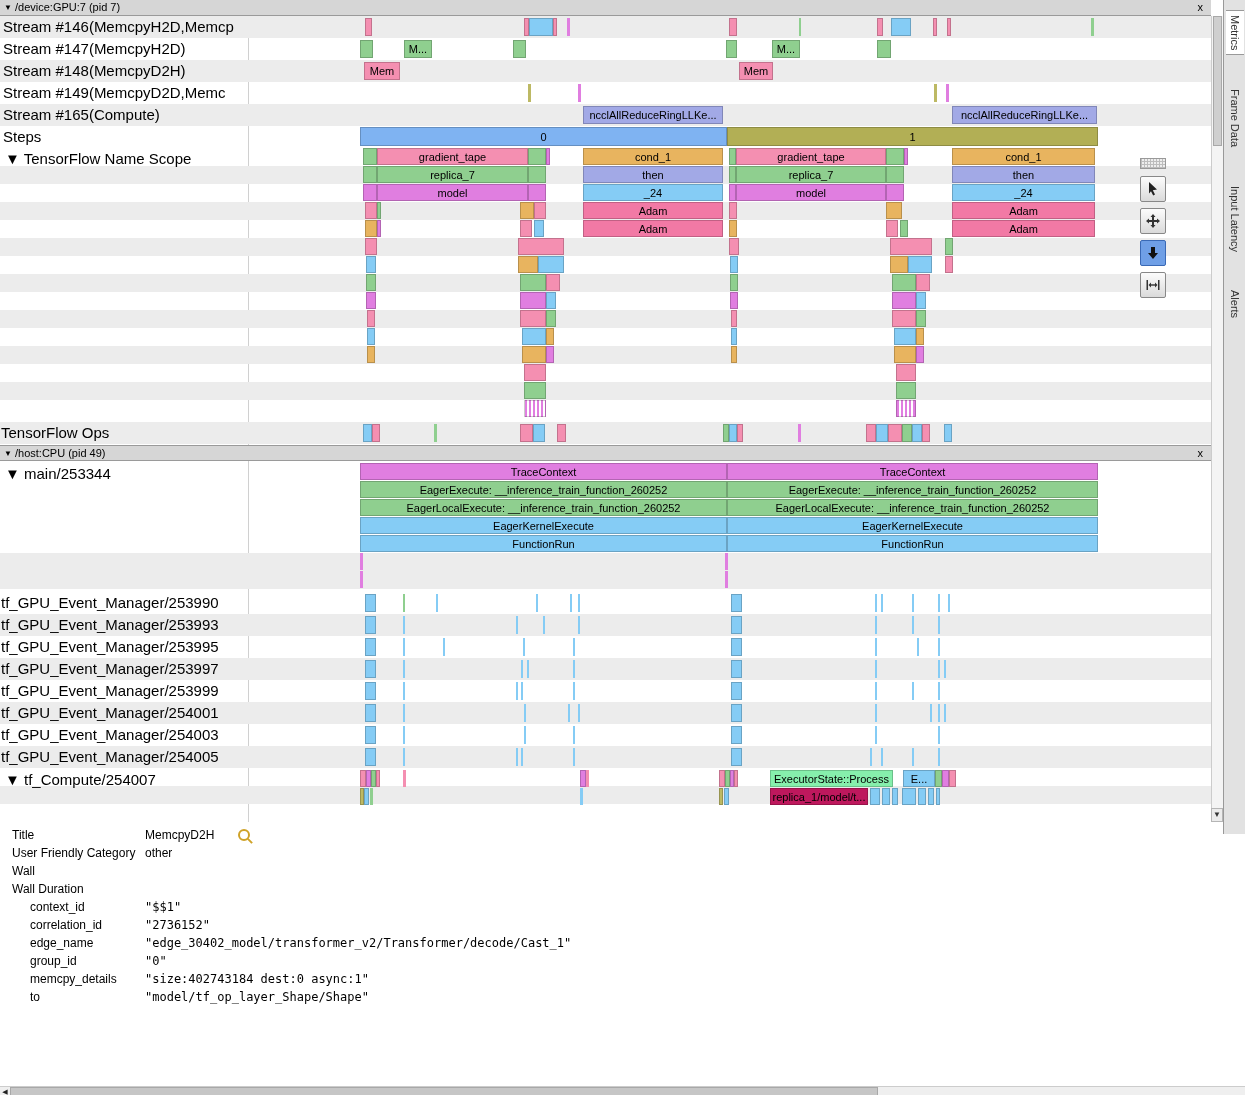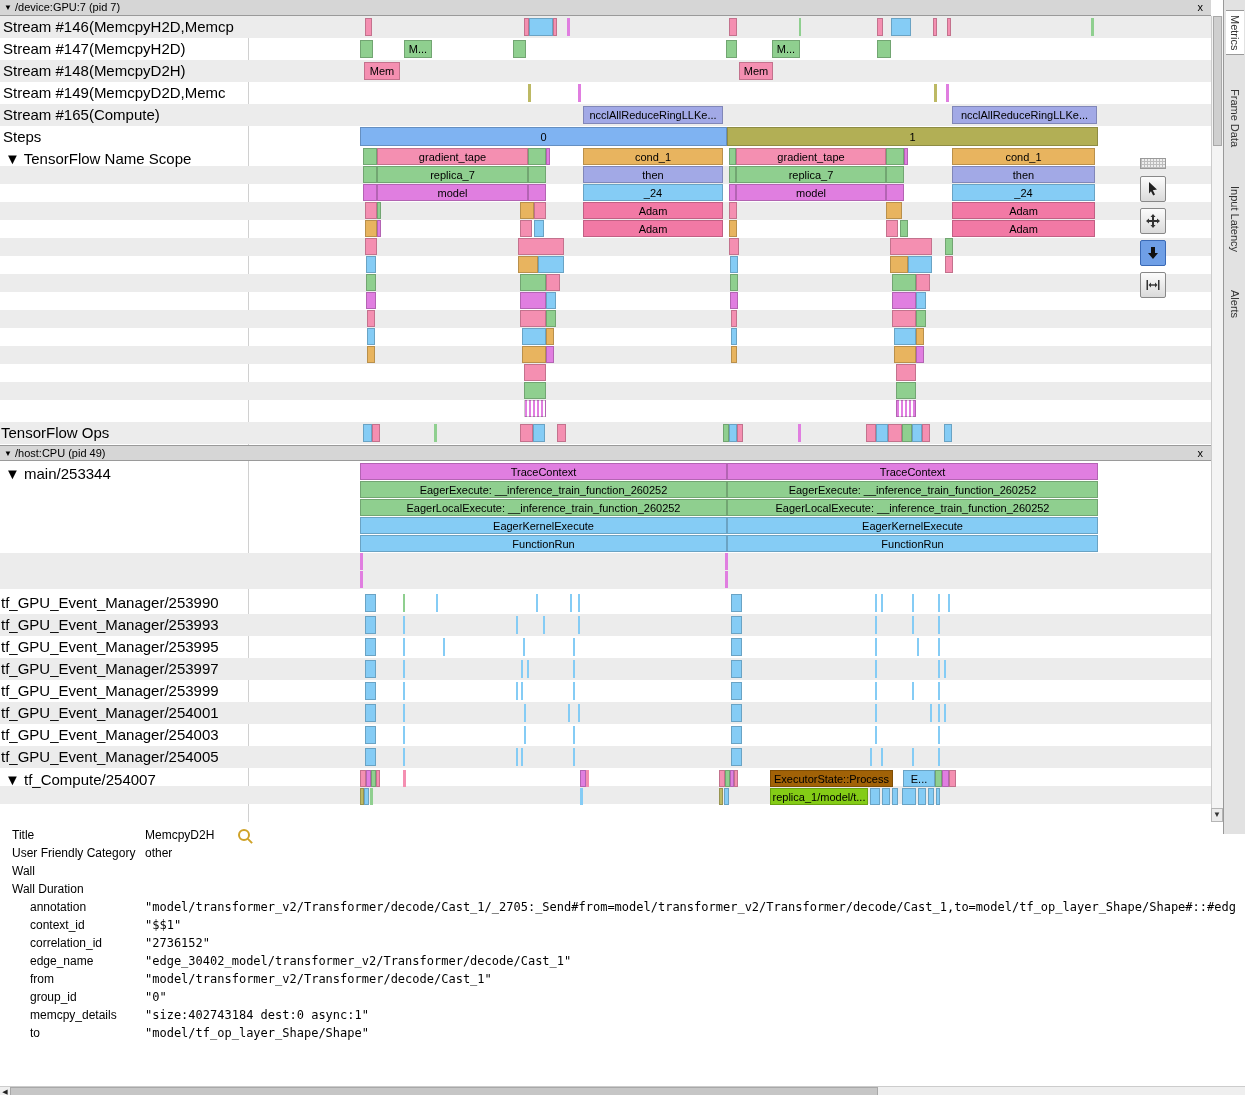--- a/index.html
+++ b/index.html
@@ -320,32 +320,32 @@
       <div class="bar" style="left: 366px; top: 770px; width: 5px; height: 17px; background: rgb(224, 126, 224);"></div>
       <div class="bar" style="left: 371px; top: 770px; width: 5px; height: 17px; background: rgb(143, 207, 143);"></div>
       <div class="bar" style="left: 376px; top: 770px; width: 4px; height: 17px; background: rgb(244, 143, 177);"></div>
       <div class="bar" style="left: 403px; top: 770px; width: 3px; height: 17px; background: rgb(244, 143, 177); border: none;"></div>
       <div class="bar" style="left: 580px; top: 770px; width: 6px; height: 17px; background: rgb(224, 126, 224);"></div>
       <div class="bar" style="left: 586px; top: 770px; width: 3px; height: 17px; background: rgb(244, 143, 177); border: none;"></div>
       <div class="bar" style="left: 719px; top: 770px; width: 6px; height: 17px; background: rgb(244, 143, 177);"></div>
       <div class="bar" style="left: 725px; top: 770px; width: 5px; height: 17px; background: rgb(143, 207, 143);"></div>
       <div class="bar" style="left: 730px; top: 770px; width: 4px; height: 17px; background: rgb(224, 126, 224);"></div>
       <div class="bar" style="left: 734px; top: 770px; width: 4px; height: 17px; background: rgb(244, 143, 177);"></div>
-      <div class="bar" style="left: 770px; top: 770px; width: 123px; height: 17px; background: #a16207;">ExecutorState::Process</div>
+      <div class="bar" style="left: 770px; top: 770px; width: 123px; height: 17px; background: #86efac;">ExecutorState::Process</div>
       <div class="bar" style="left: 903px; top: 770px; width: 32px; height: 17px; background: rgb(133, 204, 245);">E...</div>
       <div class="bar" style="left: 935px; top: 770px; width: 7px; height: 17px; background: rgb(143, 207, 143);"></div>
       <div class="bar" style="left: 942px; top: 770px; width: 7px; height: 17px; background: rgb(224, 126, 224);"></div>
       <div class="bar" style="left: 949px; top: 770px; width: 7px; height: 17px; background: rgb(244, 143, 177);"></div>
       <div class="bar" style="left: 360px; top: 788px; width: 4px; height: 17px; background: rgb(189, 185, 100);"></div>
       <div class="bar" style="left: 364px; top: 788px; width: 5px; height: 17px; background: rgb(133, 204, 245);"></div>
       <div class="bar" style="left: 370px; top: 788px; width: 3px; height: 17px; background: rgb(143, 207, 143); border: none;"></div>
       <div class="bar" style="left: 580px; top: 788px; width: 3px; height: 17px; background: rgb(133, 204, 245); border: none;"></div>
       <div class="bar" style="left: 719px; top: 788px; width: 4px; height: 17px; background: rgb(189, 185, 100);"></div>
       <div class="bar" style="left: 724px; top: 788px; width: 5px; height: 17px; background: rgb(133, 204, 245);"></div>
-      <div class="bar" style="left: 770px; top: 788px; width: 98px; height: 17px; background: #84cc16;">replica_1/model/t...</div>
+      <div class="bar" style="left: 770px; top: 788px; width: 98px; height: 17px; background: #be185d;">replica_1/model/t...</div>
       <div class="bar" style="left: 870px; top: 788px; width: 10px; height: 17px; background: rgb(133, 204, 245);"></div>
       <div class="bar" style="left: 882px; top: 788px; width: 8px; height: 17px; background: rgb(133, 204, 245);"></div>
       <div class="bar" style="left: 892px; top: 788px; width: 6px; height: 17px; background: rgb(133, 204, 245);"></div>
       <div class="bar" style="left: 902px; top: 788px; width: 14px; height: 17px; background: rgb(133, 204, 245);"></div>
       <div class="bar" style="left: 918px; top: 788px; width: 8px; height: 17px; background: rgb(133, 204, 245);"></div>
       <div class="bar" style="left: 928px; top: 788px; width: 6px; height: 17px; background: rgb(133, 204, 245);"></div>
       <div class="bar" style="left: 936px; top: 788px; width: 4px; height: 17px; background: rgb(133, 204, 245);"></div>
       <div class="row-label" style="left: 3px; top: 17px; text-align: center;">Stream #146(MemcpyH2D,Memcp</div>
       <div class="row-label" style="left: 3px; top: 39px;">Stream #147(MemcpyH2D)</div>
       <div class="row-label" style="left: 3px; top: 61px;">Stream #148(MemcpyD2H)</div>
@@ -434,38 +434,30 @@
         <div class="detail-key">Wall</div>
         <div class="detail-value" style="flex: 0 0 auto;"></div>
       </div>
       <div class="detail-row">
         <div class="detail-key">Wall Duration</div>
         <div class="detail-value" style="flex: 0 0 auto;"></div>
       </div>
     </div>
   <div id="args-rows">
       <div class="detail-row arg-row">
-        <div class="detail-key">annotation</div>
-        <div class="detail-value mono">"model/transformer_v2/Transformer/decode/Cast_1/_2705:_Send#from=model/transformer_v2/Transformer/decode/Cast_1,to=model/tf_op_layer_Shape/Shape#::#edg</div>
-      </div>
-      <div class="detail-row arg-row">
         <div class="detail-key">context_id</div>
         <div class="detail-value mono">"$$1"</div>
       </div>
       <div class="detail-row arg-row">
         <div class="detail-key">correlation_id</div>
         <div class="detail-value mono">"2736152"</div>
       </div>
       <div class="detail-row arg-row">
         <div class="detail-key">edge_name</div>
         <div class="detail-value mono">"edge_30402_model/transformer_v2/Transformer/decode/Cast_1"</div>
-      </div>
-      <div class="detail-row arg-row">
-        <div class="detail-key">from</div>
-        <div class="detail-value mono">"model/transformer_v2/Transformer/decode/Cast_1"</div>
       </div>
       <div class="detail-row arg-row">
         <div class="detail-key">group_id</div>
         <div class="detail-value mono">"0"</div>
       </div>
       <div class="detail-row arg-row">
         <div class="detail-key">memcpy_details</div>
         <div class="detail-value mono">"size:402743184 dest:0 async:1"</div>
       </div>
       <div class="detail-row arg-row">

